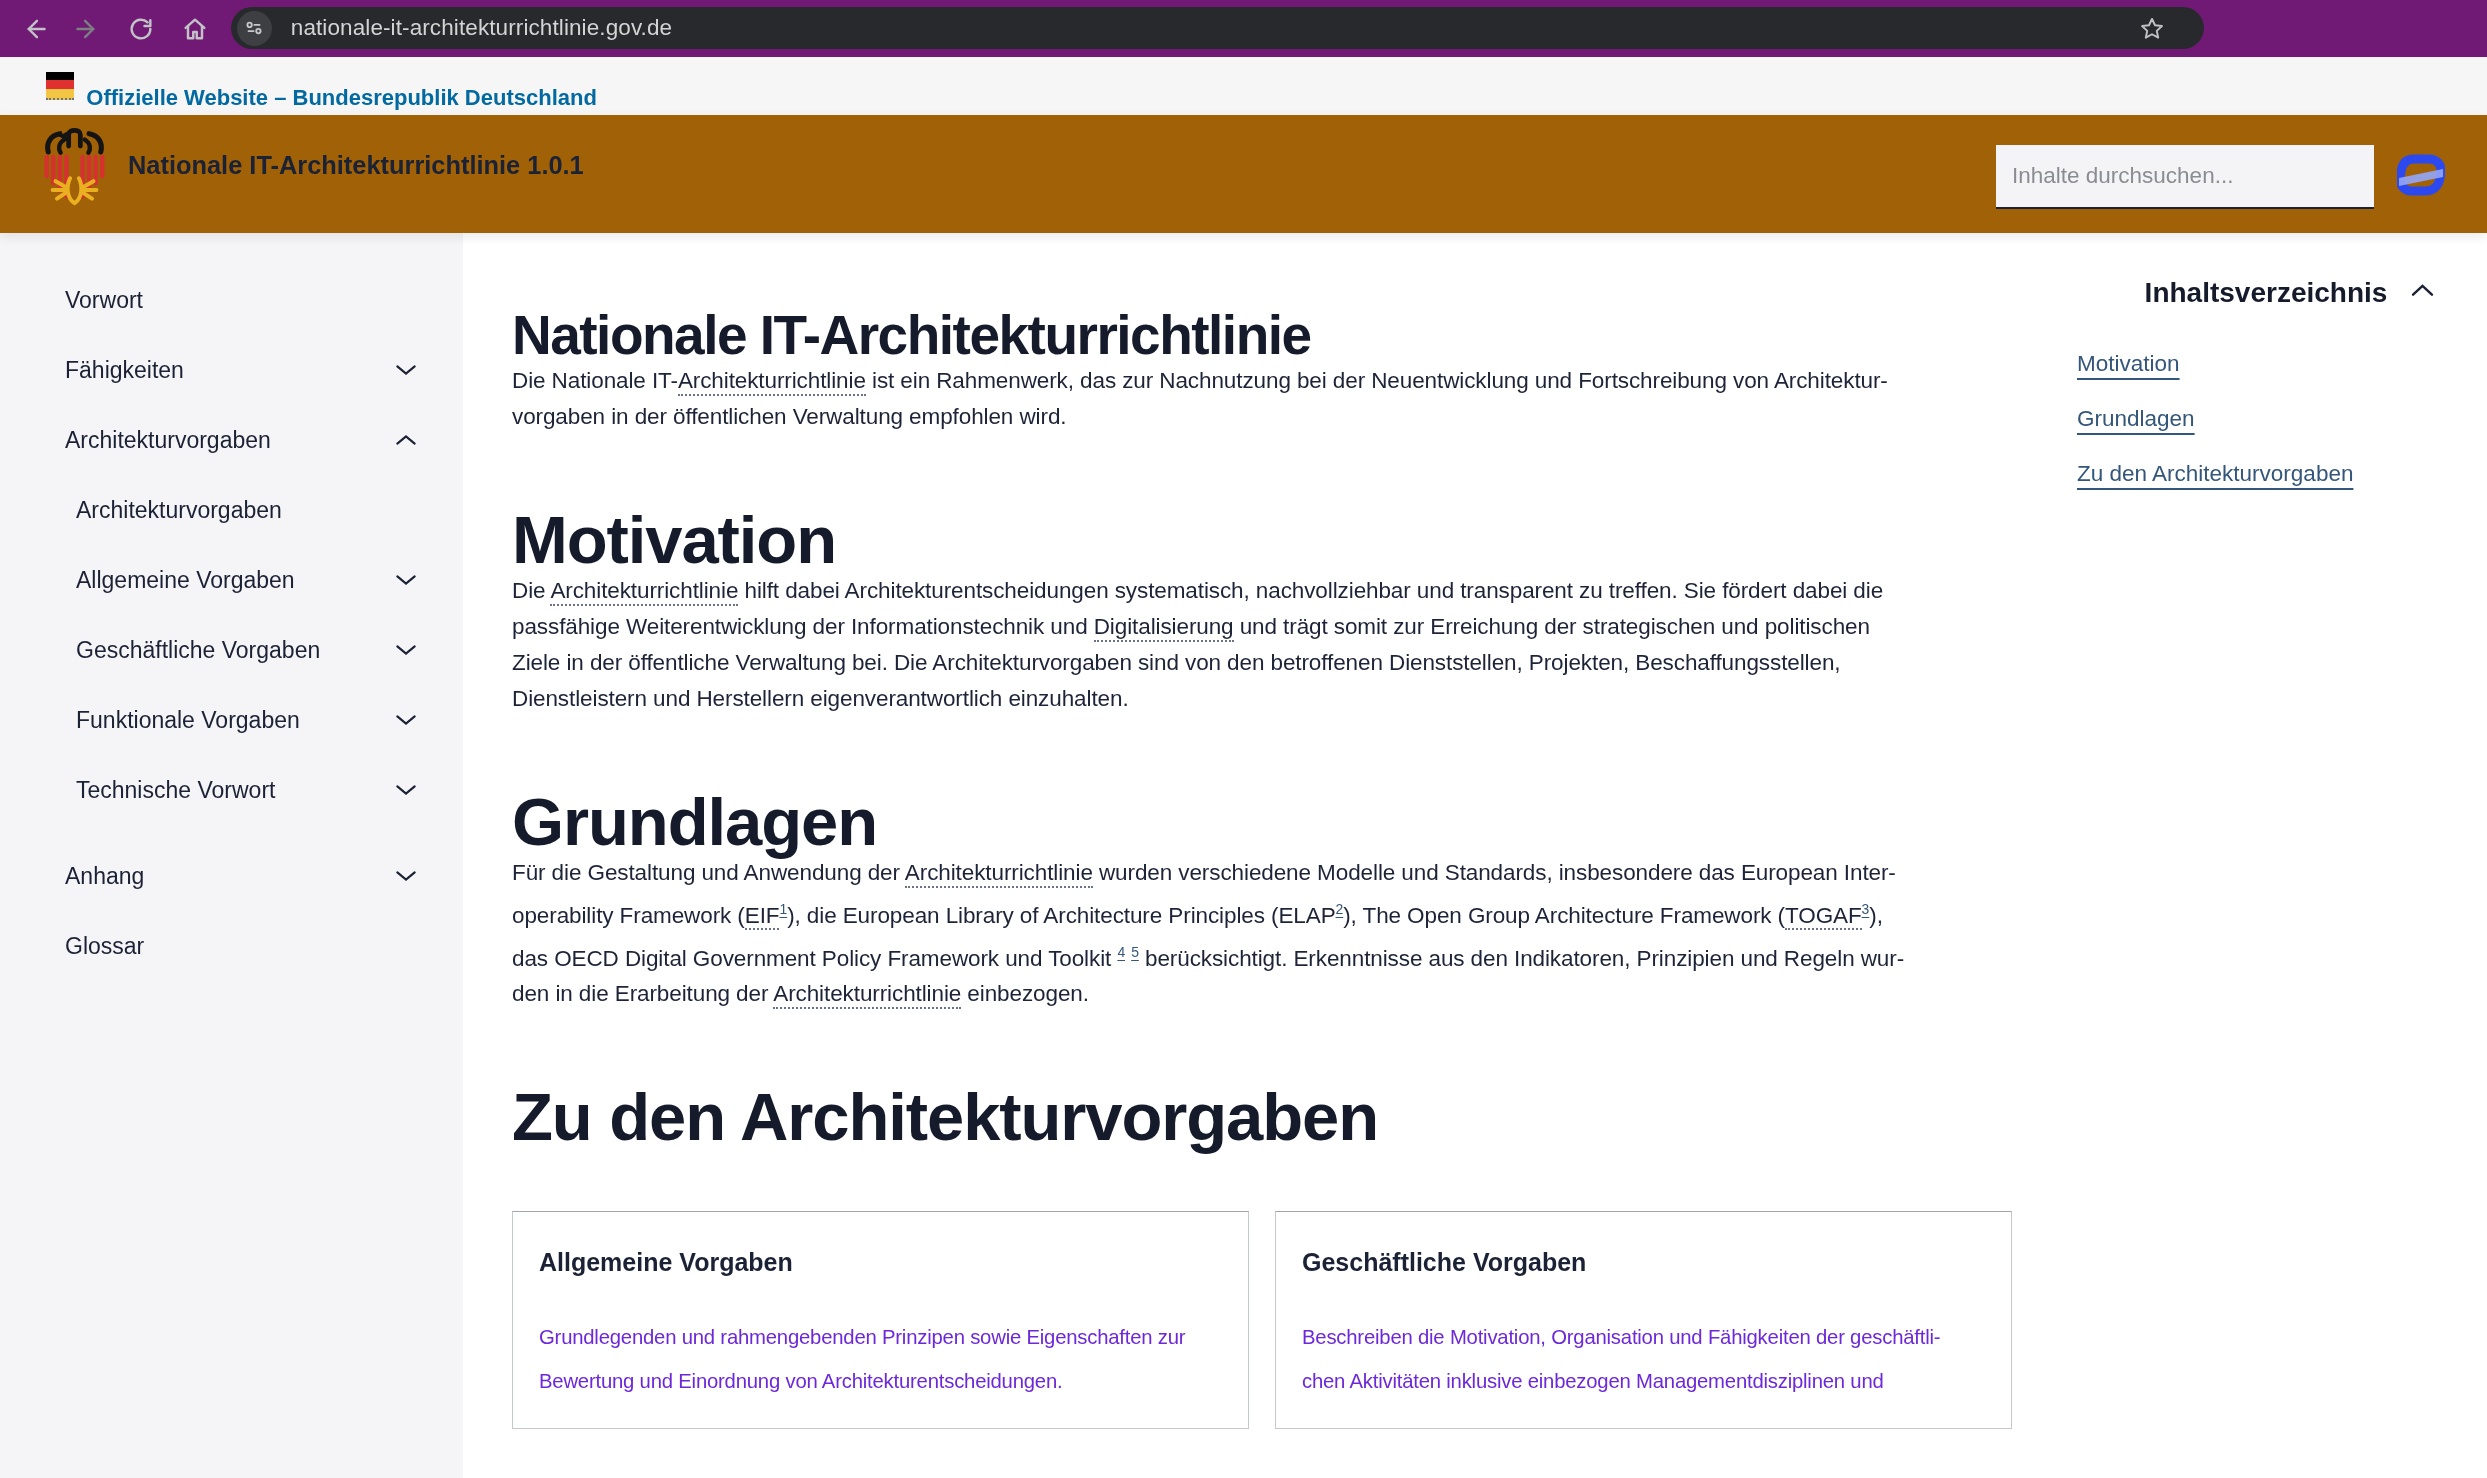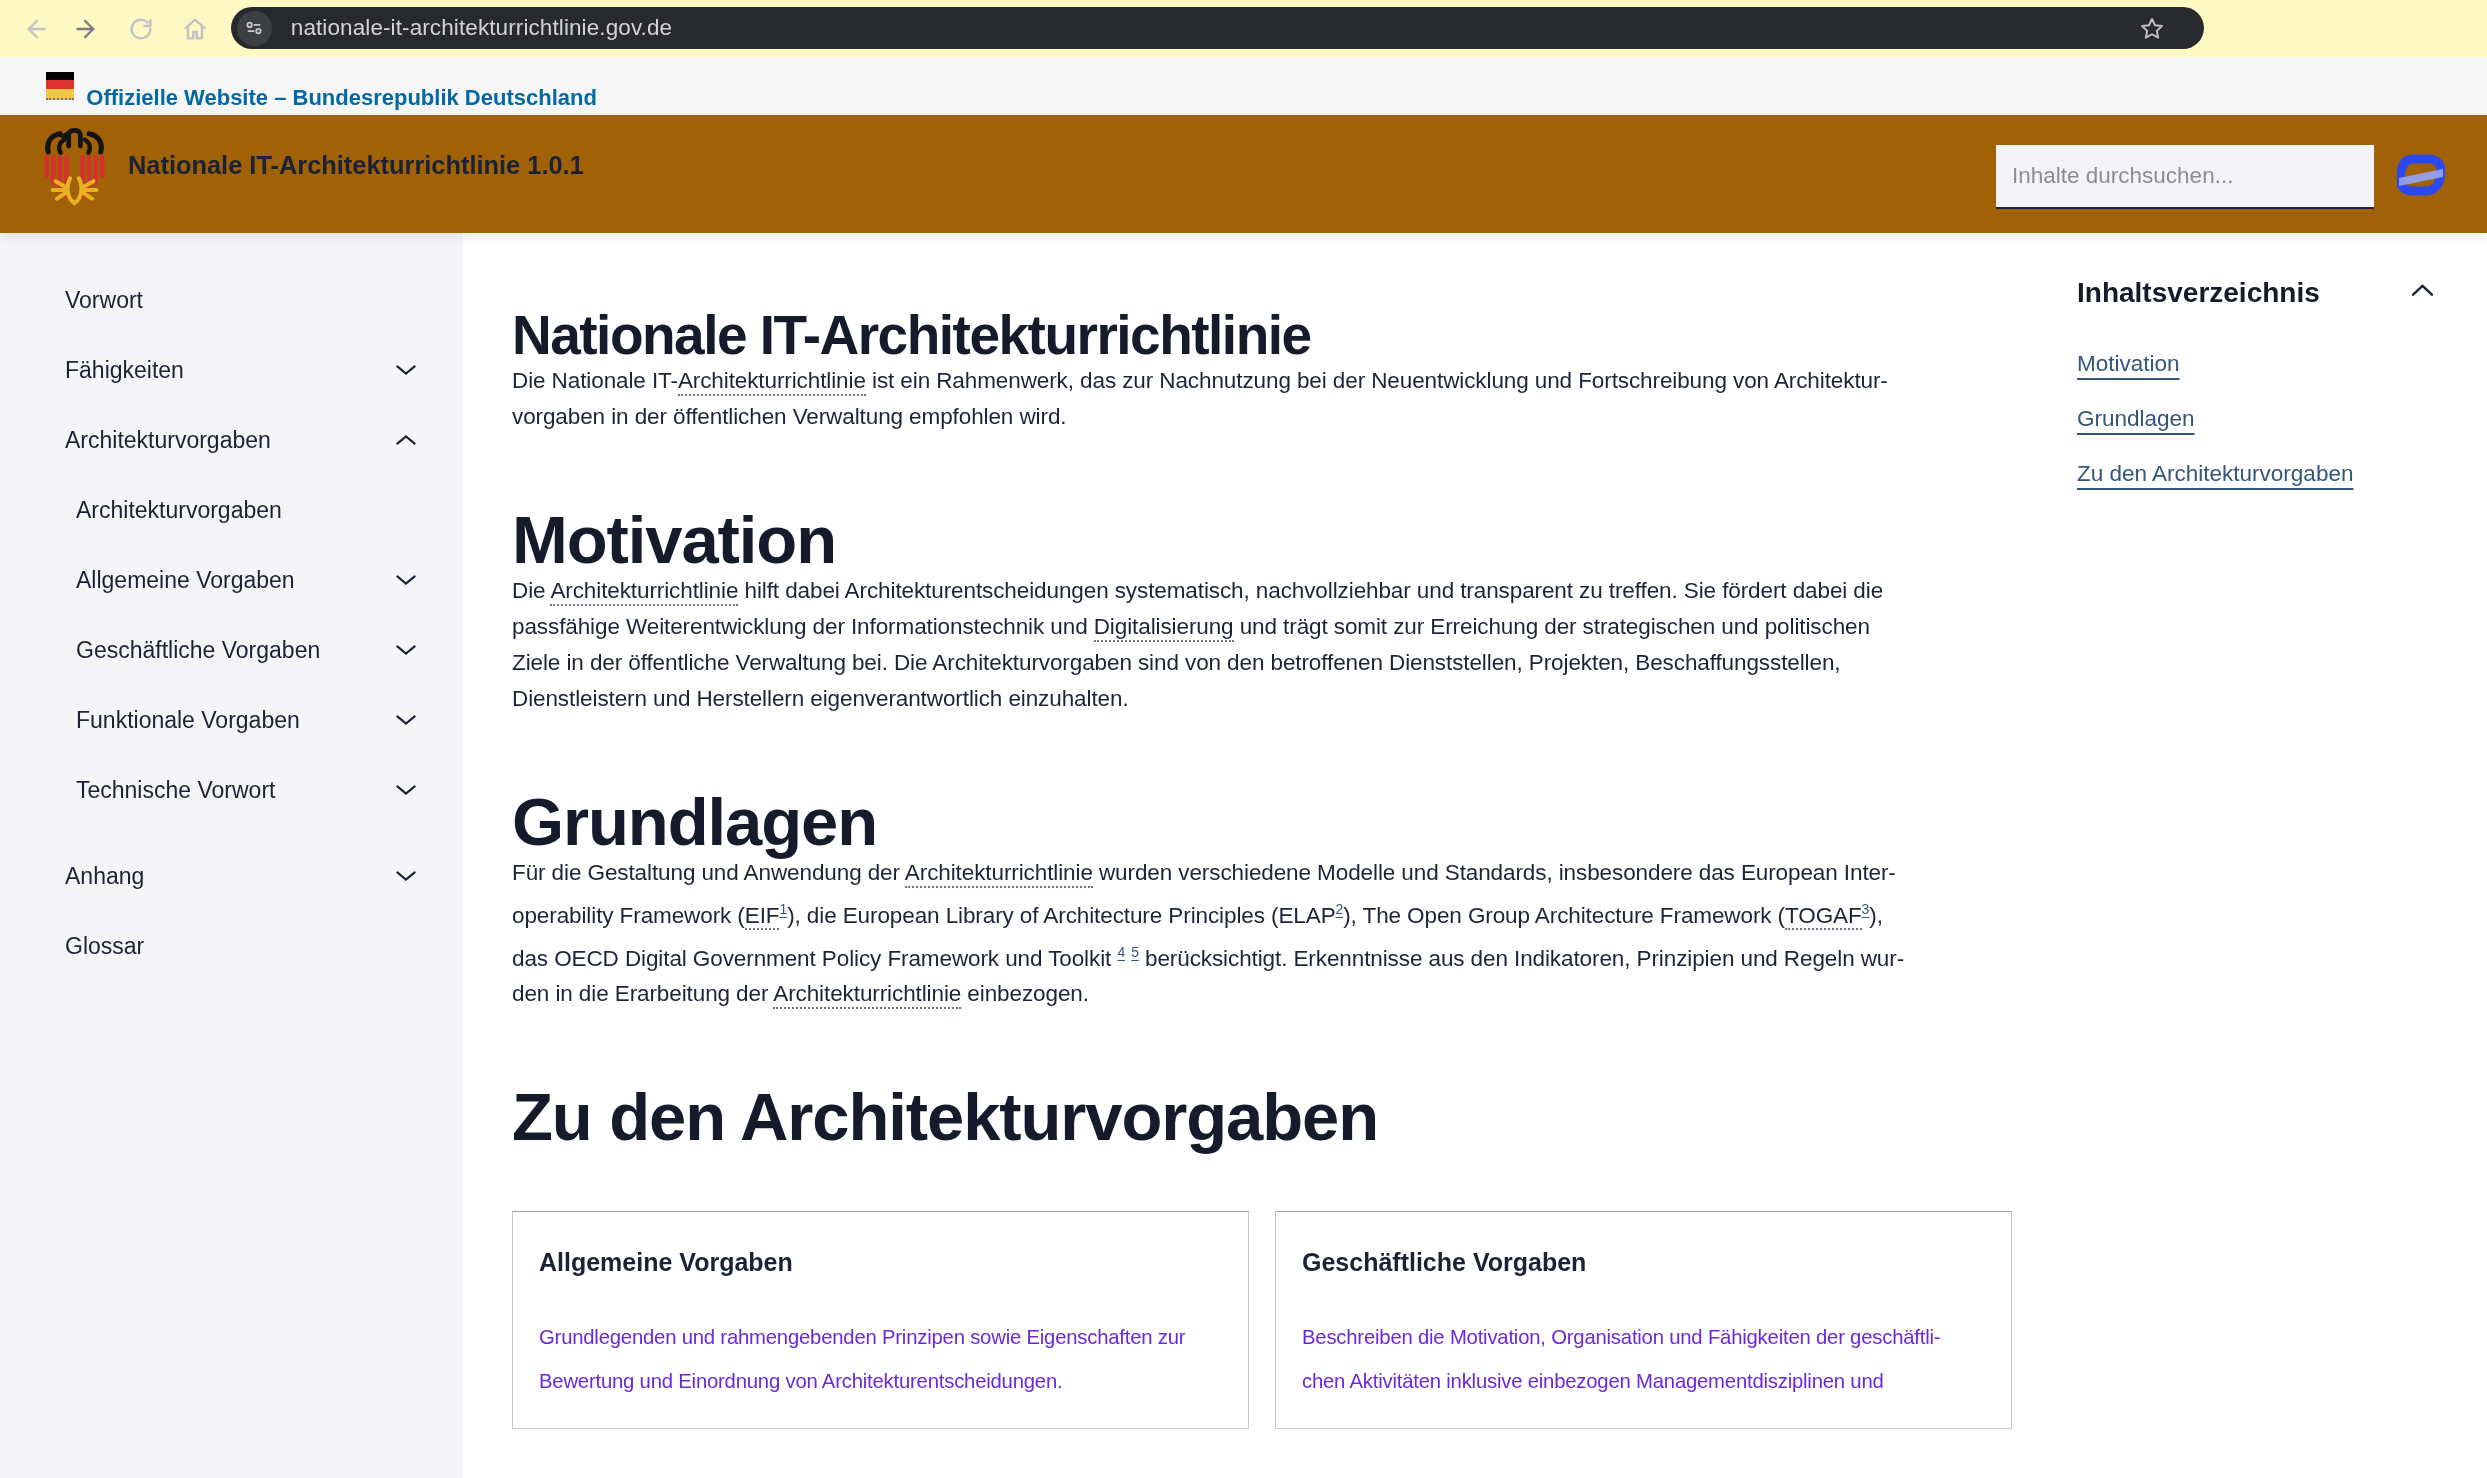--- a/index.html
+++ b/index.html
@@ -1,21 +1,21 @@
 <!DOCTYPE html>
 <html style="font-size:11.6px"><head>
 <meta charset="utf-8">
 <style>
   html,body{margin:0;padding:0;}
   body{
     width:2487px;height:1479px;overflow:hidden;background:#ffffff;
     font-family:"Liberation Sans",sans-serif;color:#1e2438;position:relative;
   }
   
-  .chrome{position:absolute;left:0;top:0;width:2487px;height:57px;background:#fef9c3;}
+  .chrome{position:absolute;left:0;top:0;width:2487px;height:57px;background:#701a75;}
   .chrome .navbtn{position:absolute;top:14px;width:29px;height:29px;display:flex;align-items:center;justify-content:center;cursor:pointer;}
   .chrome .navbtn svg{width:28px;height:28px;}
   .urlpill{position:absolute;left:231px;top:7.3px;width:1973px;height:42px;background:#28292c;border-radius:21px;display:flex;align-items:center;}
   .siteinfo{width:35px;height:35px;border-radius:50%;background:#3d3f43;margin-left:5.8px;display:flex;align-items:center;justify-content:center;cursor:pointer;flex:0 0 auto;}
   .url{margin-left:19px;font-size:22.5px;color:#d3d4d6;letter-spacing:0.1px;white-space:nowrap;}
   .star{position:absolute;right:38px;top:7.3px;width:28px;height:28px;cursor:pointer;}
   
   .banner{position:absolute;left:0;top:57px;width:2487px;height:58px;background:#f6f6f7;display:flex;align-items:center;}
   .flag{width:28px;height:29px;margin-left:46px;display:flex;flex-direction:column;flex:0 0 auto;}
   .flag div{flex:1;}
@@ -49,21 +49,21 @@
   .sec-p{margin-top:30.5px;}
   .g{border-bottom:2.2px dotted #6b7186;padding-bottom:0.7px;cursor:pointer;}
   sup.fn{color:#34567a;font-size:62%;text-decoration:underline;text-underline-offset:2.9px;cursor:pointer;}
   
   .cards{margin-top:61px;display:flex;gap:26px;}
   .card{width:737px;height:218px;box-sizing:border-box;background:#fff;border:0.7px solid #c6c8d0;border-top:1.5px solid #a3a6b2;padding:36px 26px 0 26px;overflow:hidden;cursor:pointer;}
   .card h3{margin:0;font-size:25px;font-weight:700;color:#1b2235;}
   .card .ctext{margin-top:38px;font-size:20.3px;line-height:44px;color:#6d28d9;letter-spacing:-0.2px;}
   
   .toc{position:absolute;left:1614px;top:45px;width:378px;}
-  .toc-head{position:relative;font-size:28px;font-weight:700;color:#161b2c;}
+  .toc-head{position:relative;font-size:28px;font-weight:700;color:#161b2c;text-align:center;}
   .toc-head .chev{position:absolute;right:20.3px;top:5.8px;width:25px;height:14.5px;cursor:pointer;}
   .toc ul{list-style:none;margin:42px 0 0 0;padding:0;}
   .toc li{margin-bottom:29px;}
   .toc a{font-size:22.5px;color:#34567a;text-decoration:underline;text-decoration-thickness:1.8px;text-underline-offset:7.3px;cursor:pointer;}
 </style>
 </head>
 <body>
 
 <div class="chrome">
   <div class="navbtn" style="left:19px">

